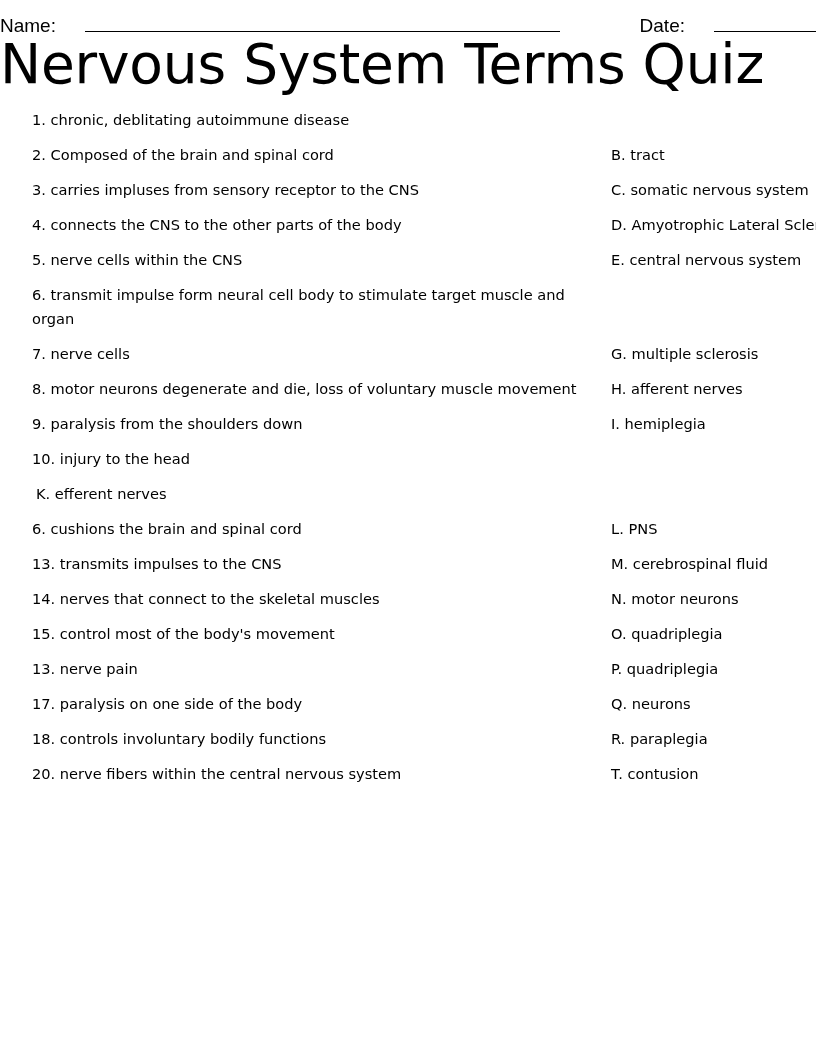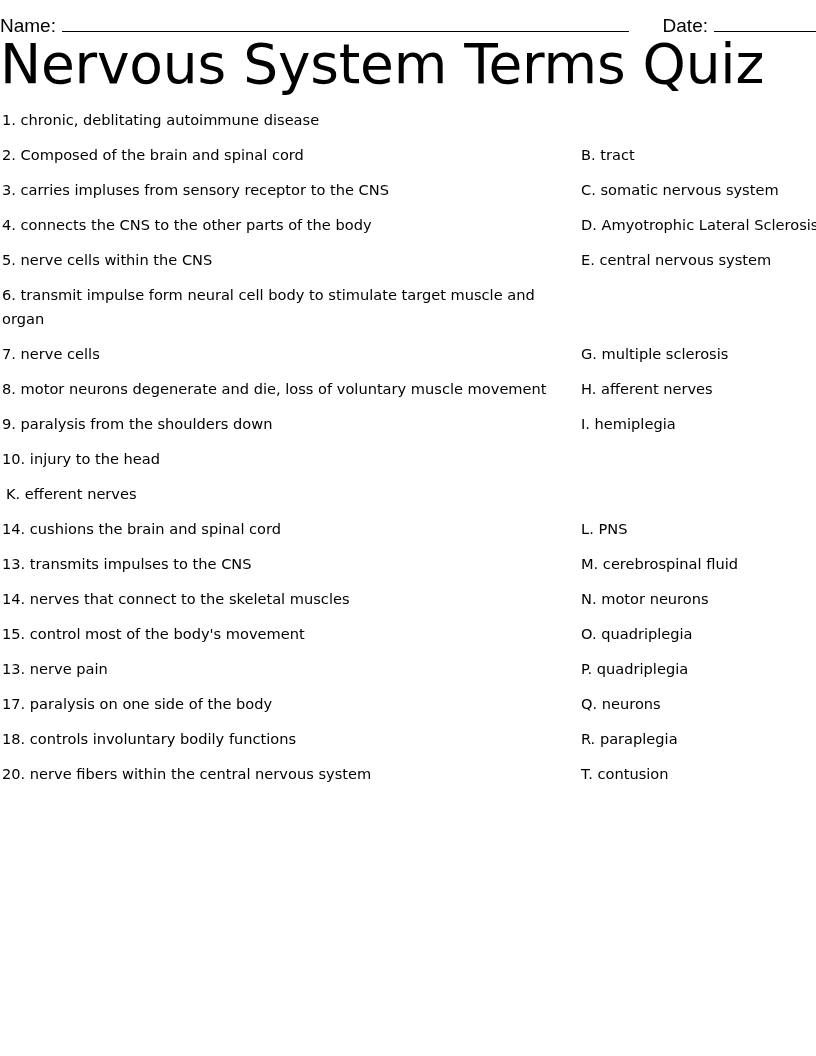--- a/index.html
+++ b/index.html
@@ -33,20 +33,21 @@
     width: 816px;
     height: 14px;
     display: flex;
     align-items: baseline;
     font-family: "Liberation Sans", sans-serif;
     font-size: 19px;
     line-height: 19px;
     padding-top: 16px;
     box-sizing: border-box;
     white-space: nowrap;
+    gap: 23px;
   }
   .idline .lbl {
     flex: 0 0 auto;
   }
   .name-rule {
     flex: 1 1 auto;
     border-bottom: 1.3px solid #000;
     margin: 0 0 3px 6px;
     height: 0;
   }
@@ -81,20 +82,21 @@
     left: 0;
     top: 108px;
     width: 816px;
   }
   .row {
     display: flex;
     align-items: flex-start;
     width: 816px;
     box-sizing: border-box;
     margin-bottom: 11.5px;
+    padding-left: 30px;
   }
   .col-left {
     flex: 0 0 575px;
     max-width: 575px;
     font-size: 14.6px;
     line-height: 23.5px;
     padding-left: 2px;
     box-sizing: border-box;
   }
   .col-right {
@@ -156,21 +158,21 @@
         <div class="col-left">9. paralysis from the shoulders down</div>
         <div class="col-right">I. hemiplegia</div>
       </div>
       <div class="row">
         <div class="col-left">10. injury to the head</div>
       </div>
       <div class="row">
         <div class="col-right">K. efferent nerves</div>
       </div>
       <div class="row">
-        <div class="col-left">14. cushions the brain and spinal cord</div>
+        <div class="col-left">6. cushions the brain and spinal cord</div>
         <div class="col-right">L. PNS</div>
       </div>
       <div class="row">
         <div class="col-left">13. transmits impulses to the CNS</div>
         <div class="col-right">M. cerebrospinal fluid</div>
       </div>
       <div class="row">
         <div class="col-left">14. nerves that connect to the skeletal muscles</div>
         <div class="col-right">N. motor neurons</div>
       </div>

